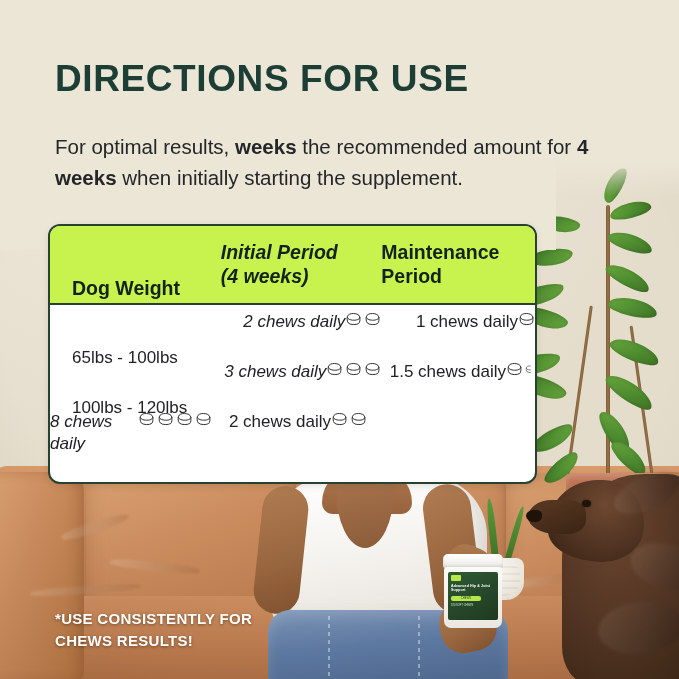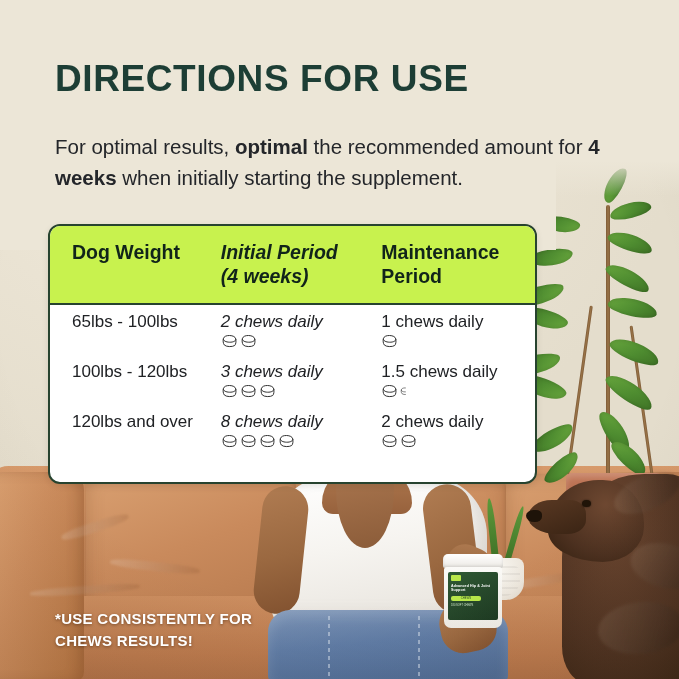--- a/index.html
+++ b/index.html
@@ -264,31 +264,31 @@
     border-bottom: 2px solid #27432f;
     height: 79px;
     padding: 14px 0 0 0;
   }
   .th {
     font-size: 19.5px;
     line-height: 24px;
     color: #11241a;
     font-weight: bold;
   }
-  .c1 { width: 172px; padding-left: 22px; }
+  .c1 { width: 172px; padding-left: 22px; margin-top: 36px; }
   .c2 { width: 162px; font-style: italic; }
   .c3 { width: 155px; }
 
   .trow { display: flex; align-items: flex-start; height: 50px; padding-top: 6px; }
   .td {
     font-size: 17px;
     line-height: 22px;
     color: #202225;
   }
-  .cellwrap { display: flex; flex-direction: column; }
+  .cellwrap { display: flex; flex-direction: row; justify-content: flex-end; }
   .chews { display: flex; gap: 2px; margin-top: 1px; height: 17px; }
 
   .chew { width: 17px; height: 15px; display: block; }
   .chew.half { width: 10px; }
 
   
   .footnote {
     position: absolute; left: 55px; top: 608px;
     color: #ffffff;
     font-size: 15px;
@@ -394,21 +394,21 @@
 
     <div class="vignette"></div>
   </div>
 
   <div class="cream-left"></div>
   <div class="cream-top"></div>
 
   <div class="heading">DIRECTIONS FOR USE</div>
 
   <div class="subtext">
-    <span>For optimal results, </span><b>optimal</b><span> the recommended amount for </span><b>4 weeks</b><span> when initially starting the supplement.</span>
+    <span>For optimal results, </span><b>weeks</b><span> the recommended amount for </span><b>4 weeks</b><span> when initially starting the supplement.</span>
   </div>
 
   <div class="card">
 
     <div class="thead">
       <div class="th c1" style="white-space:pre-line;">Dog Weight</div>
       <div class="th c2" style="white-space:pre-line;">Initial Period
 (4 weeks)</div>
       <div class="th c3" style="white-space:pre-line;">Maintenance
 Period</div>
@@ -495,21 +495,20 @@
                 </defs>
                 <g clip-path="url(#h)" fill="none" stroke="#2a2a2a" stroke-width="1.1" stroke-linejoin="round">
                   <path d="M2.6 5.2 C2.0 7.4 2.2 10.6 3.6 12.4 C5.4 14.6 13.0 14.9 15.4 13.0 C16.8 11.8 17.1 8.0 16.6 5.6"></path>
                   <path d="M2.6 5.2 C3.2 2.8 6.0 1.6 9.6 1.7 C13.2 1.8 16.2 3.2 16.6 5.6 C17.0 7.9 13.8 9.4 9.6 9.3 C5.4 9.2 2.1 7.6 2.6 5.2 Z"></path>
                 </g>
               </svg>
             </span>
           </div>
         </div>
         <div class="trow">
-          <div class="td c1">120lbs and over</div>
           <div class="td c2 cellwrap">
             <span>8 chews daily</span>
             <span class="chews">
               <svg class="chew" viewBox="0 0 19 17" width="17" height="15" xmlns="http://www.w3.org/2000/svg">
                 <defs></defs>
                 <g fill="none" stroke="#2a2a2a" stroke-width="1.1" stroke-linejoin="round">
                   <path d="M2.6 5.2 C2.0 7.4 2.2 10.6 3.6 12.4 C5.4 14.6 13.0 14.9 15.4 13.0 C16.8 11.8 17.1 8.0 16.6 5.6"></path>
                   <path d="M2.6 5.2 C3.2 2.8 6.0 1.6 9.6 1.7 C13.2 1.8 16.2 3.2 16.6 5.6 C17.0 7.9 13.8 9.4 9.6 9.3 C5.4 9.2 2.1 7.6 2.6 5.2 Z"></path>
                 </g>
               </svg>

